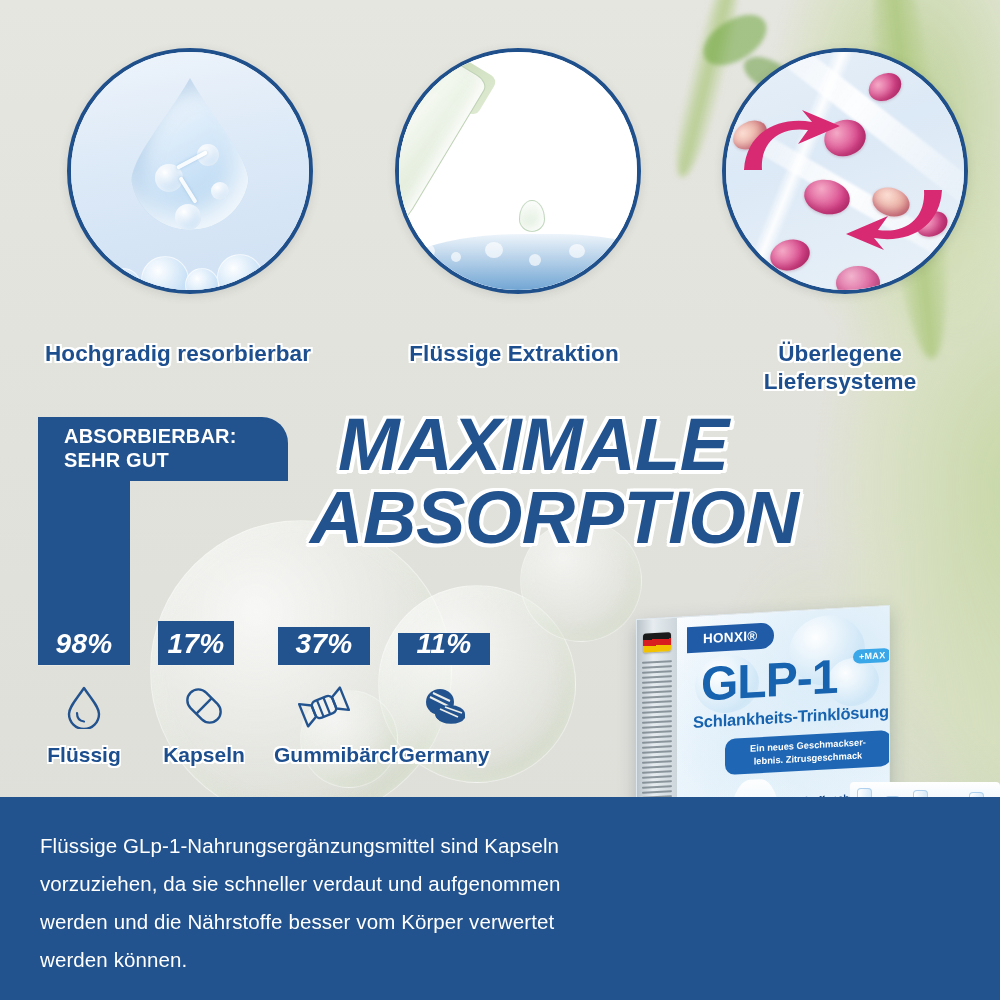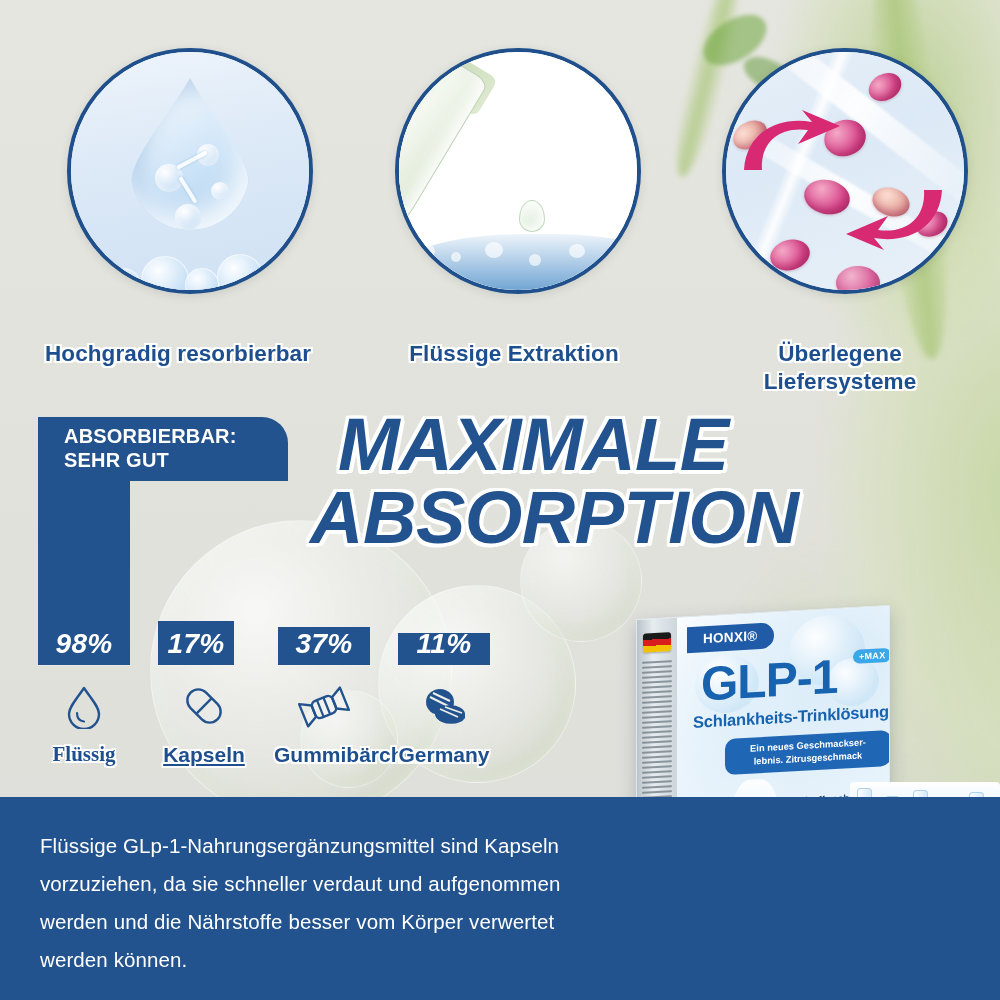--- a/index.html
+++ b/index.html
@@ -328,37 +328,37 @@
       <div class="bar" style="height:197px;">
         <span class="pct">98%</span>
       </div>
     </div>
     <div class="icn" style="left:0px;width:92px;">
       <svg width="36" height="44" viewBox="0 0 36 44">
         <path d="M18 3 C 26 15, 33 22, 33 29 A 15 15 0 0 1 3 29 C 3 22, 10 15, 18 3 Z" fill="none" stroke="#23538e" stroke-width="2.4" stroke-linejoin="round"></path>
         <path d="M11 28 C 11 33, 14 36, 18 36.5" fill="none" stroke="#23538e" stroke-width="2.2" stroke-linecap="round"></path>
       </svg>
     </div>
-    <div class="lbl" style="left:0px;width:92px;font-family:Liberation Serif, serif;">Flüssig</div>
+    <div class="lbl" style="left:0px;width:92px;">Flüssig</div>
 
     <div class="barcol" style="left:120px;width:76px;">
       <div class="bar" style="height:44px;">
         <span class="pct">17%</span>
       </div>
     </div>
     <div class="icn" style="left:120px;width:92px;">
       <svg width="46" height="46" viewBox="0 0 46 46">
         <g transform="rotate(-45 23 23)">
           <rect x="12" y="4" width="22" height="38" rx="11" fill="none" stroke="#23538e" stroke-width="2.4"></rect>
           <path d="M12 23 h22" stroke="#23538e" stroke-width="2.4"></path>
           <path d="M14 26 h18 v10 a10 10 0 0 1 -18 0 z" fill="#23538e" opacity="0"></path>
         </g>
       </svg>
     </div>
-    <div class="lbl" style="left:120px;width:92px;text-decoration:underline;">Kapseln</div>
+    <div class="lbl" style="left:120px;width:92px;">Kapseln</div>
 
     <div class="barcol" style="left:240px;width:92px;">
       <div class="bar" style="height:38px;">
         <span class="pct">37%</span>
       </div>
     </div>
     <div class="icn" style="left:240px;width:92px;">
       <svg width="52" height="44" viewBox="0 0 52 44">
         <g transform="rotate(-22 26 22)">
           <rect x="15" y="13" width="22" height="18" rx="5" fill="none" stroke="#23538e" stroke-width="2.4"></rect>

